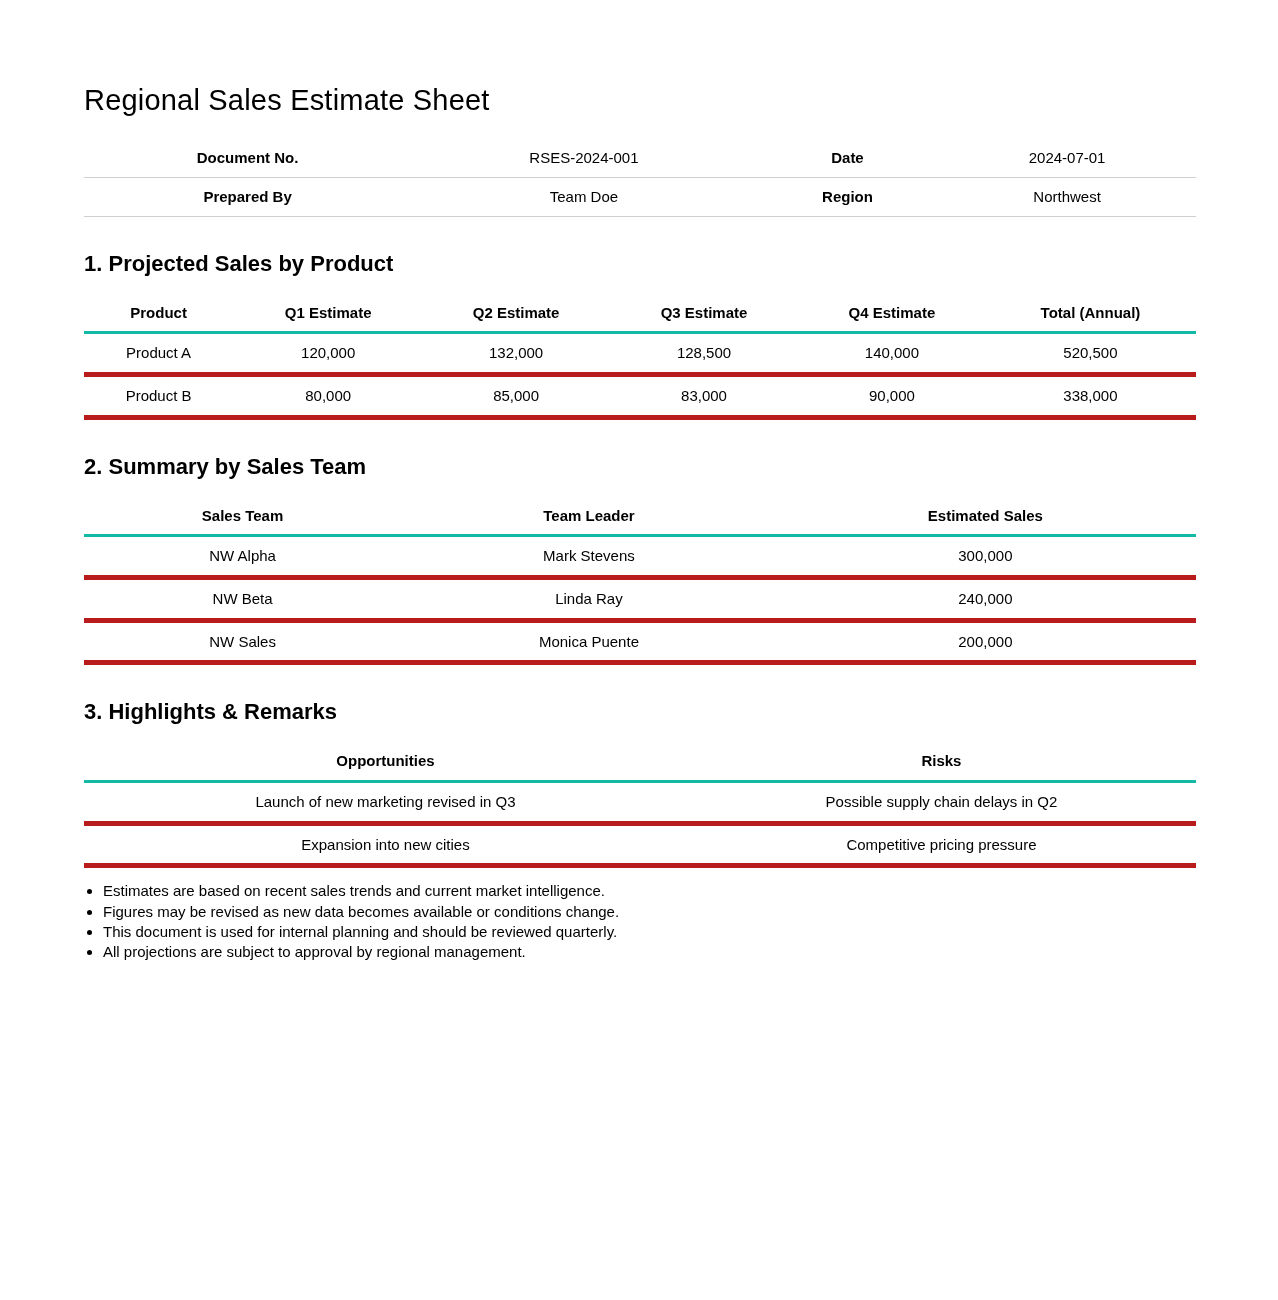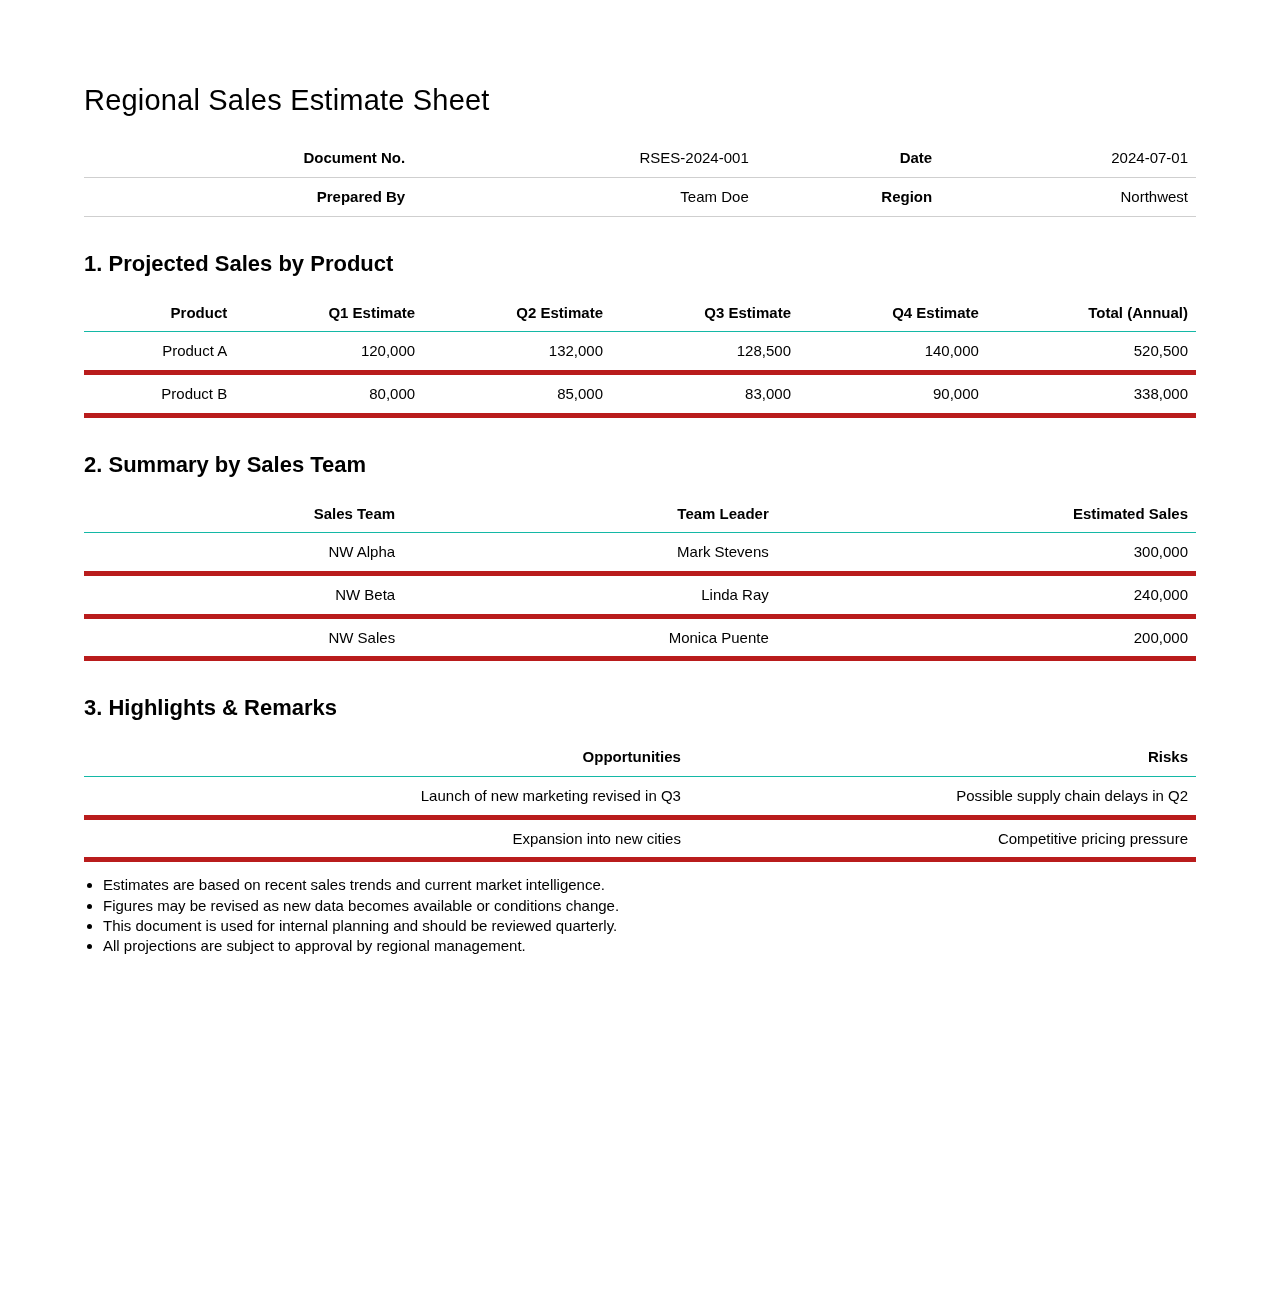--- a/index.html
+++ b/index.html
@@ -32,34 +32,34 @@
     line-height: 1.18;
     margin: 34px 0 17px 0;
   }
   table {
     width: 100%;
     border-collapse: collapse;
     table-layout: fixed;
   }
   td, th {
     padding: 10px 8px 10px 6px;
-    text-align: right;
+    text-align: center;
     vertical-align: middle;
     font-size: 15px;
     font-weight: 400;
     white-space: nowrap;
     overflow: hidden;
   }
   
   table.meta td { border-bottom: 1px solid #cfcfcf; }
   table.meta td.b { font-weight: 700; }
   
   table.data thead th {
     font-weight: 700;
-    border-bottom: 1px solid #14b8a6;
+    border-bottom: 3px solid #14b8a6;
   }
   table.data tbody td {
     border-bottom: 5px solid #b91c1c;
   }
   
   p.notes-heading {
     font-weight: 700;
     font-size: 15px;
     margin: 33px 0 0 0;
   }

